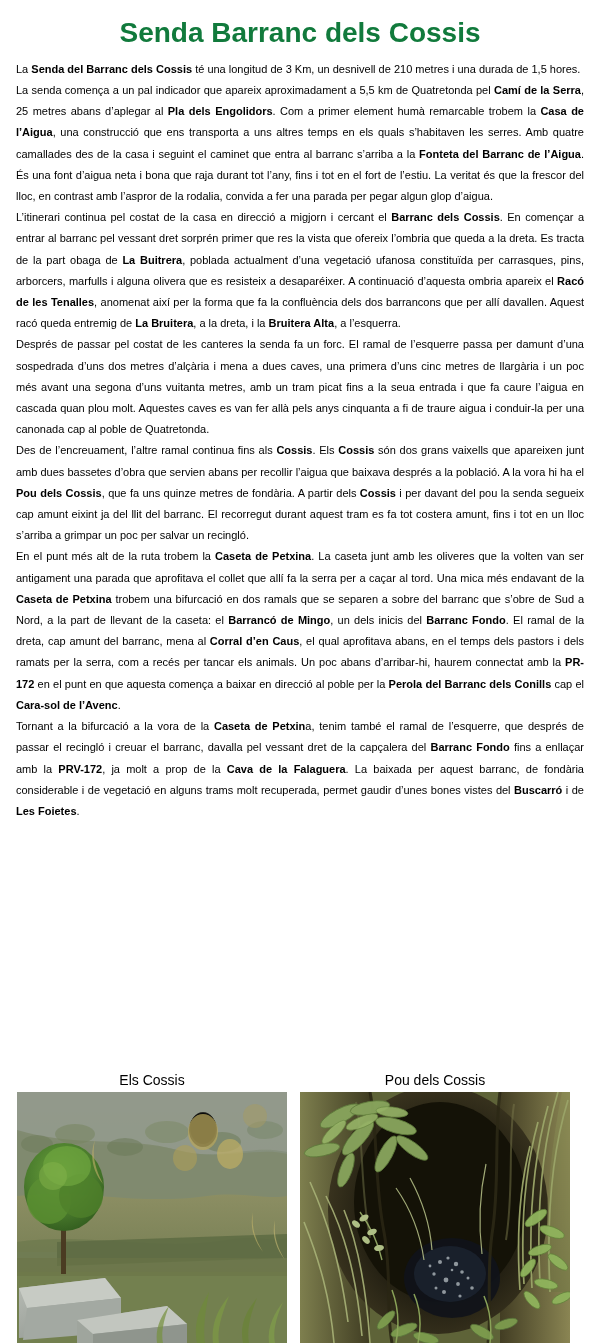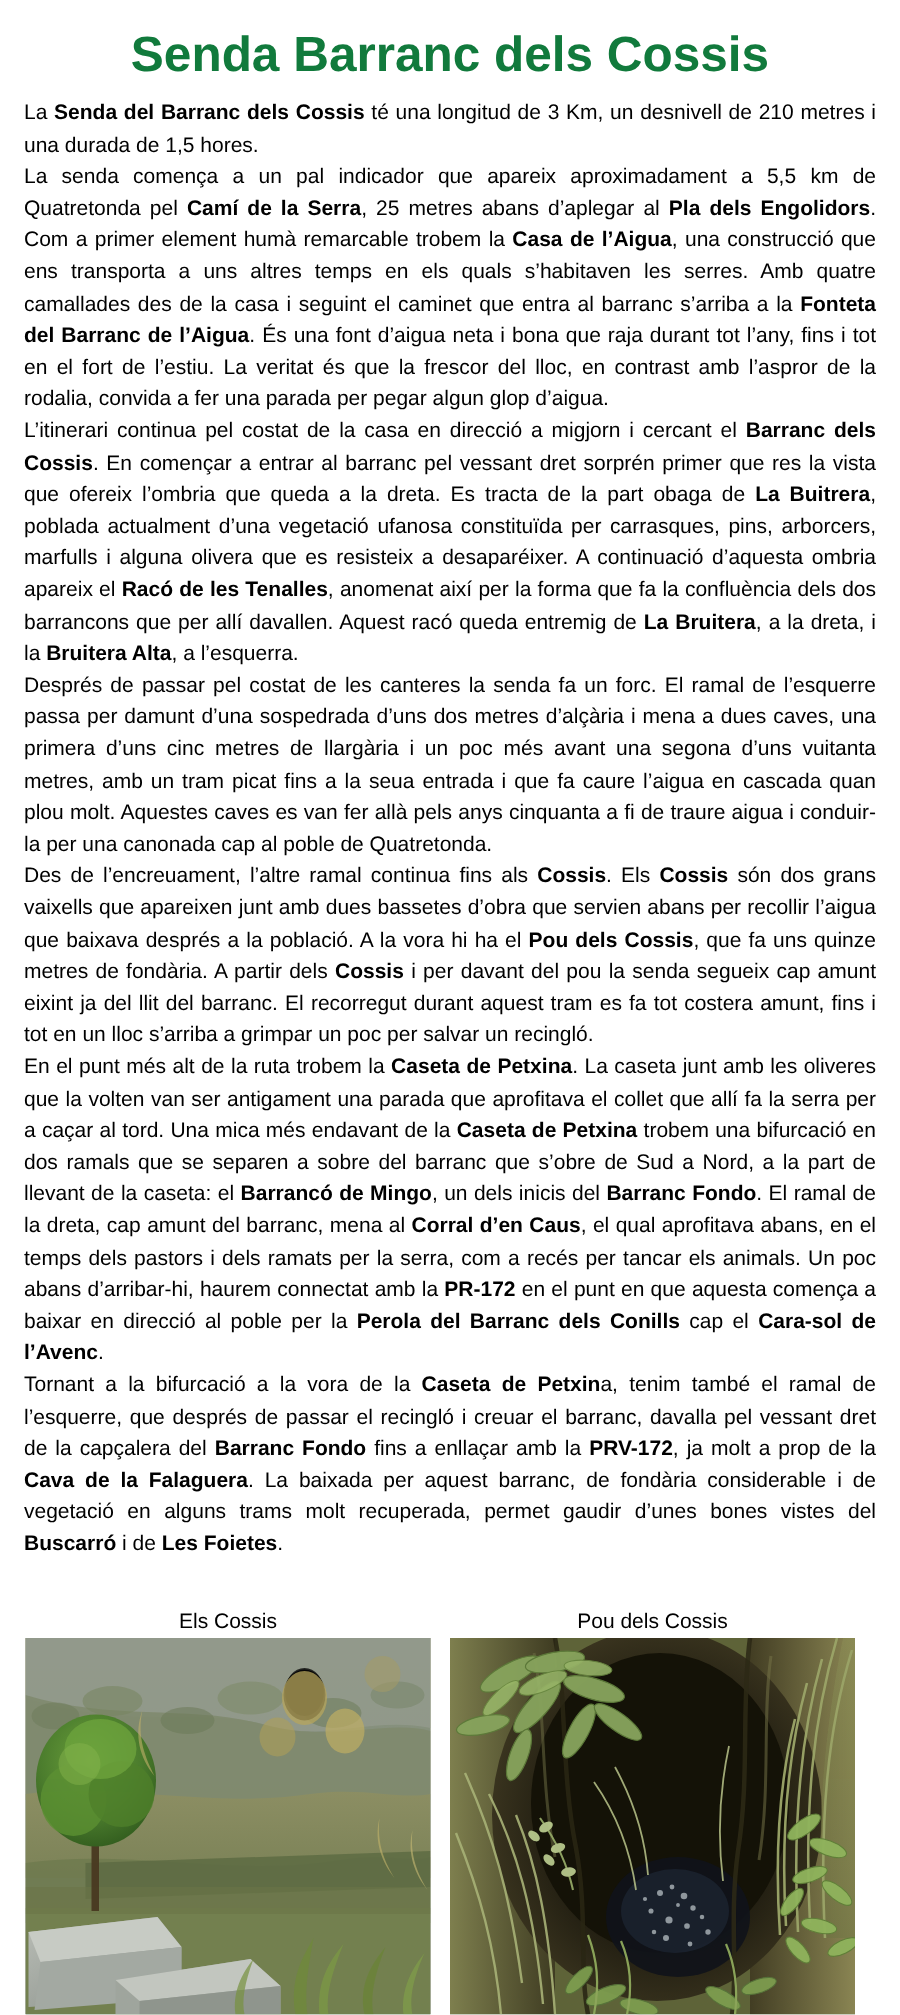--- a/index.html
+++ b/index.html
@@ -17,34 +17,34 @@
   .page {
     width: 600px;
     height: 1343px;
     position: relative;
     box-sizing: border-box;
   }
   .doc-title {
     margin: 0;
     padding: 18px 0 10px 0;
     text-align: center;
-    font-size: 33px;
+    font-size: 28px;
     font-weight: bold;
     letter-spacing: 0px;
     color: #117A3C;
     font-family: "Liberation Sans", sans-serif;
     line-height: 1.1;
   }
   .body-text {
     padding: 0 16px 0 16px;
     box-sizing: border-box;
   }
   .para {
     margin: 0;
-    font-size: 14px;
+    font-size: 11px;
     line-height: 21.2px;
     text-align: justify;
     text-justify: inter-word;
     font-family: "Liberation Sans", sans-serif;
     color: #000000;
     -webkit-hyphens: none;
     hyphens: none;
   }
   .para b { font-weight: bold; }
 

